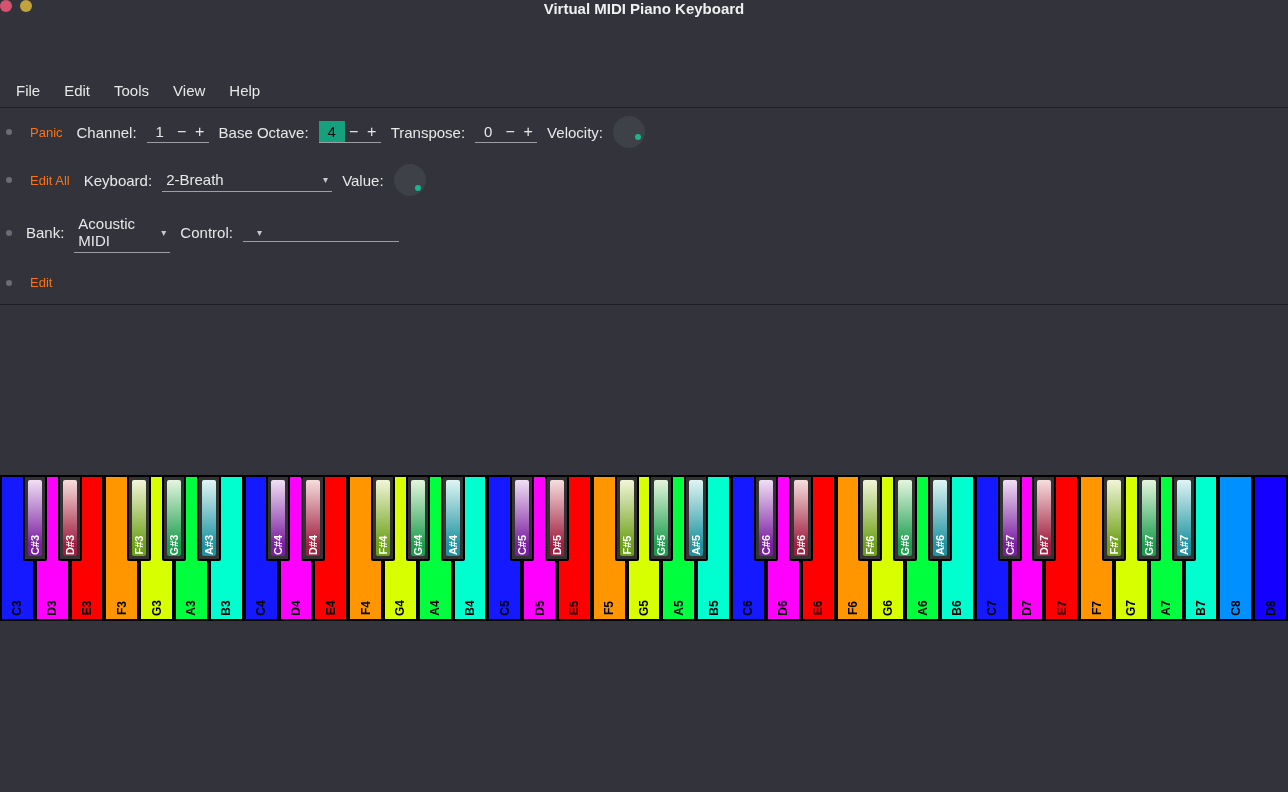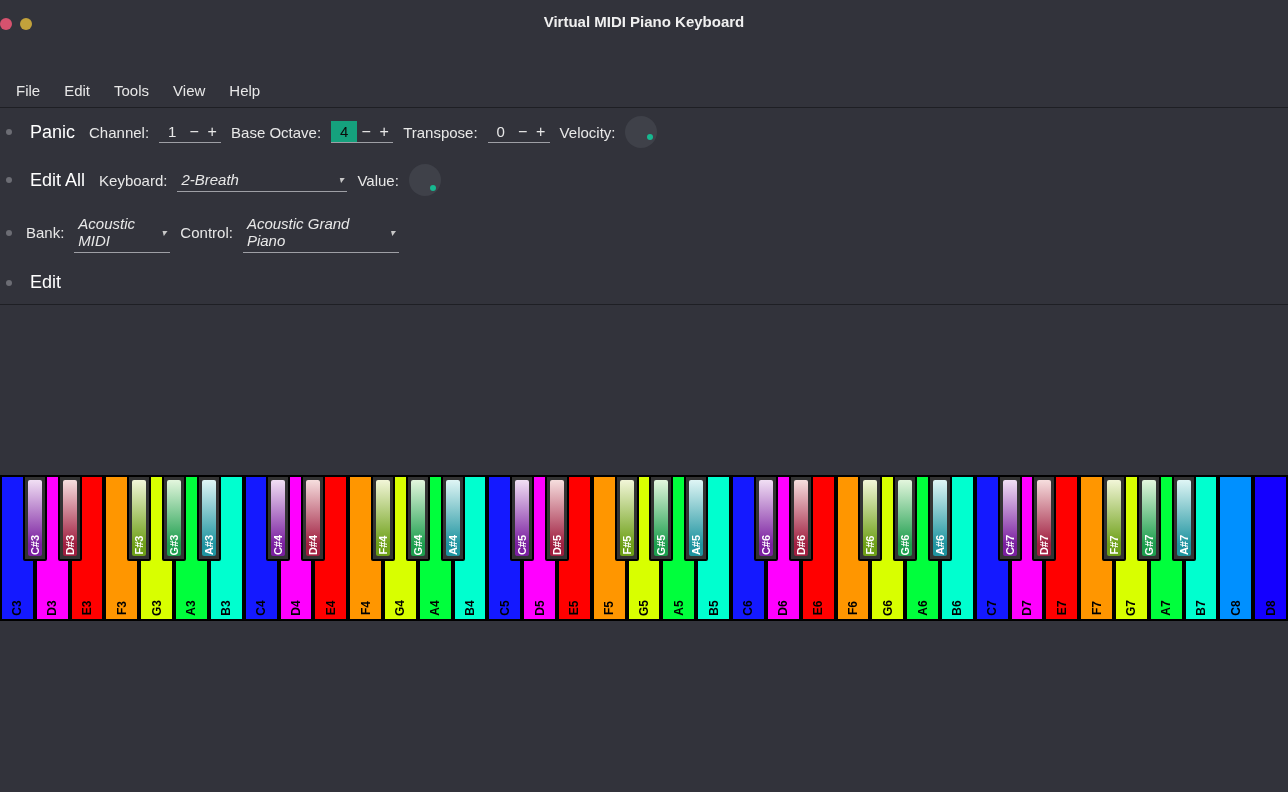--- a/index.html
+++ b/index.html
@@ -9,21 +9,21 @@
     background: #32333b;
     font-family: "Segoe UI", "Helvetica Neue", Arial, sans-serif;
     font-size: 14px;
     color: #e8e8e8;
     overflow: hidden;
   }
   
   .titlebar {
     height: 30px;
     display: flex;
-    align-items: flex-end;
+    align-items: flex-start;
     padding: 0 0;
     position: relative;
   }
   .titlebar .dots { display: flex; gap: 8px; }
   .titlebar .dot { width: 12px; height: 12px; border-radius: 50%; }
   .dot.red { background: #d6526e; }
   .dot.yellow { background: #c2a23b; }
   .titlebar .title {
     position: absolute;
     left: 0; right: 0;
@@ -59,22 +59,22 @@
   .row.sep { border-bottom: 1px solid #1e1f24; }
   .bullet {
     width: 6px; height: 6px;
     border-radius: 50%;
     background: #6c6d74;
     flex: 0 0 auto;
     margin-right: 4px;
   }
   .label { color: #e8e8e8; font-size: 15px; white-space: nowrap; }
   .btn {
-    color: #ffffff;
-    font-size: 18px;
+    color: #f97316;
+    font-size: 13px;
     padding: 2px 4px;
     cursor: pointer;
   }
   .spin {
     display: flex;
     align-items: center;
     gap: 0;
     border-bottom: 1px solid #9e9fa5;
   }
   .spin .val {
@@ -110,21 +110,20 @@
   }
   .knob.pos-br::after { right: 4px; bottom: 8px; }
   .knob.pos-br2::after { right: 5px; bottom: 5px; }
   .select {
     display: flex;
     align-items: center;
     justify-content: space-between;
     border-bottom: 1px solid #9e9fa5;
     padding: 3px 4px;
     cursor: pointer;
-    font-style: italic;
   }
   .select .sv { font-size: 15px; }
   .select .caret { font-size: 10px; color: #c8c8c8; margin-left: 10px; }
   .select.w-ctrl { width: 170px; }
   .select.w-bank { width: 96px; }
   .select.w-prog { width: 156px; }
   .slider {
     position: relative;
     width: 200px;
     height: 18px;
@@ -290,21 +289,20 @@
   <div class="row">
     <div class="bullet"></div>
     <span class="label">Bank:</span>
     <div class="select w-bank">
       <span class="sv">Acoustic MIDI</span>
       <span class="caret">▾</span>
     </div>
 
     <span class="label">Control:</span>
     <div class="select w-prog">
-      <span class="sv">Acoustic Grand Piano</span>
       <span class="caret">▾</span>
     </div>
   </div>
 
   <div class="row sep">
     <div class="bullet"></div>
     <span class="btn">Edit</span>
   </div>
 </div>
 

